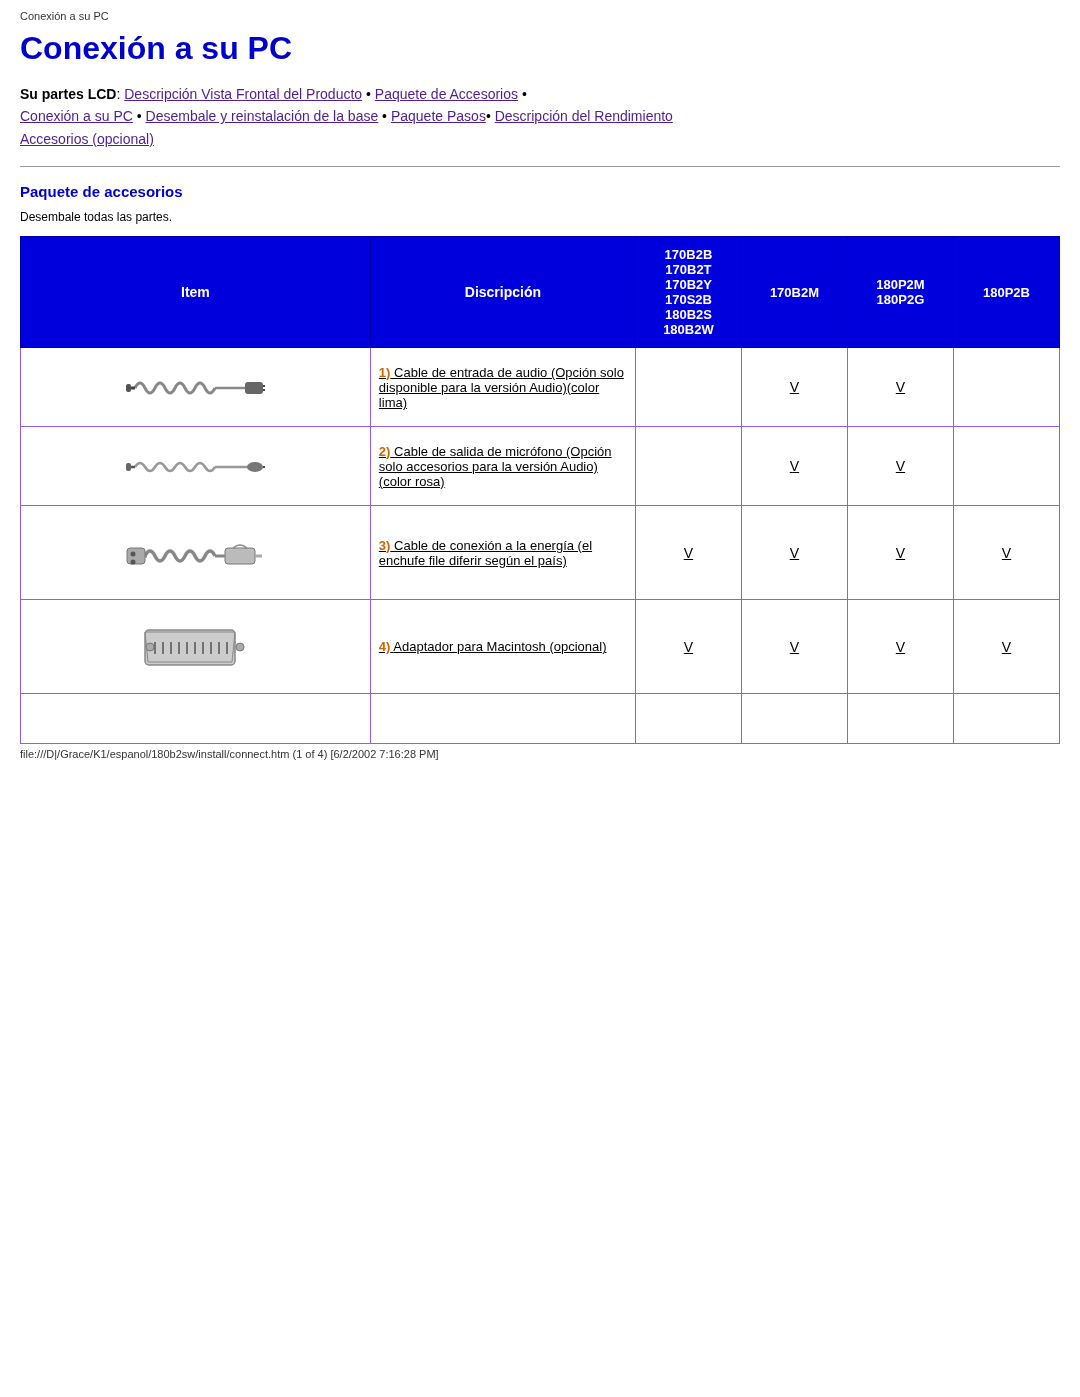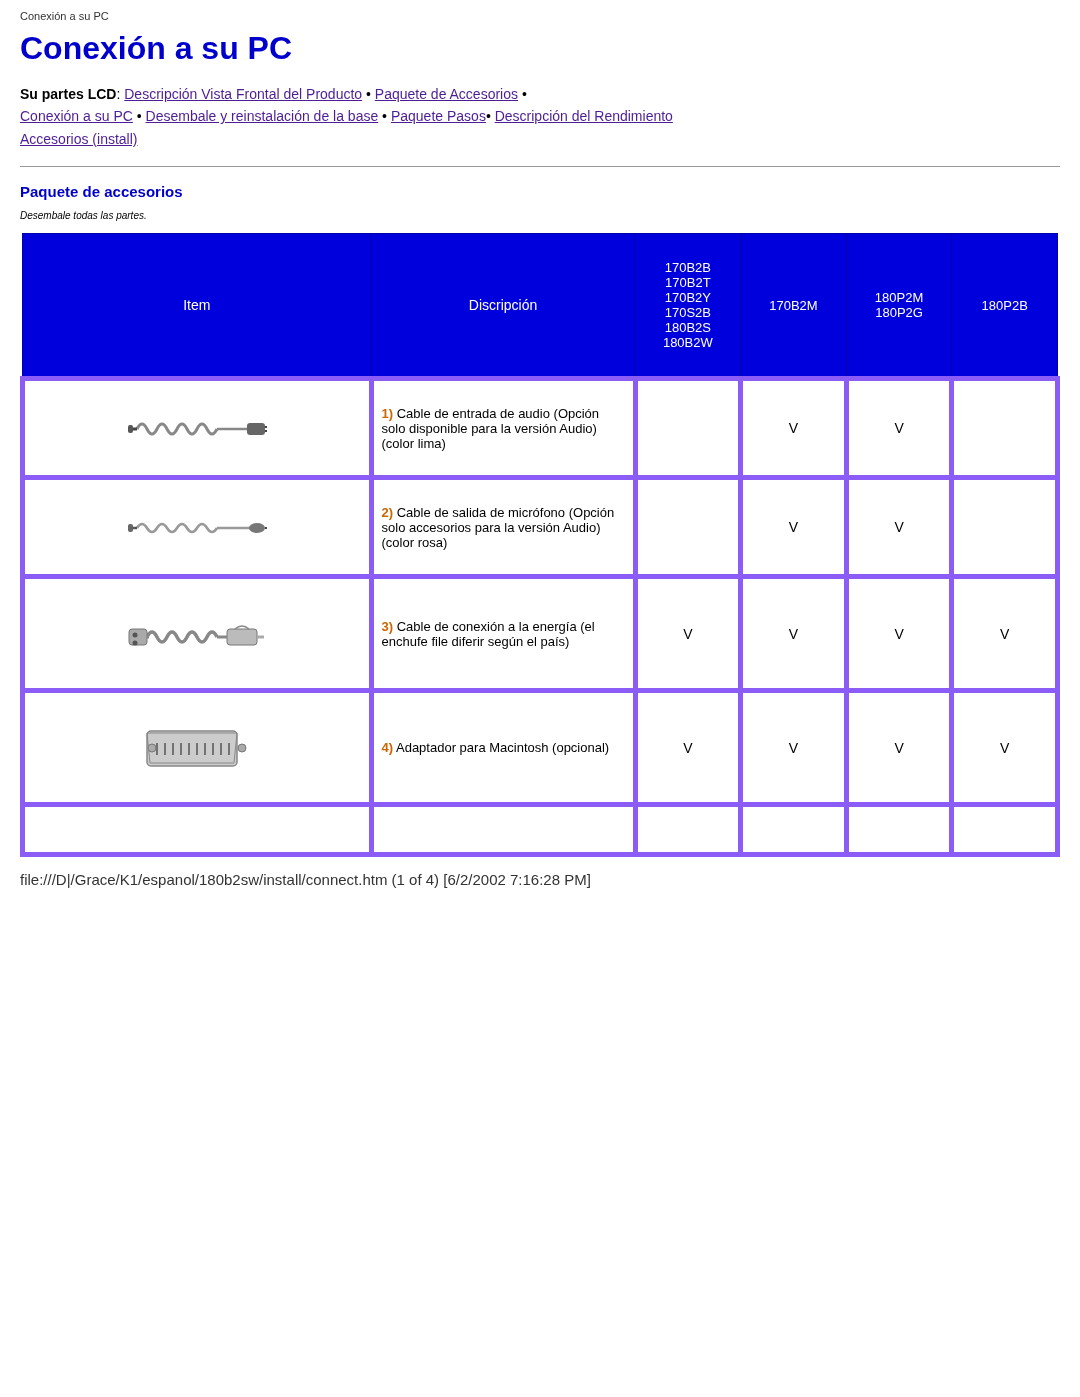--- a/index.html
+++ b/index.html
@@ -38,88 +38,88 @@
       border-top: 1px solid #999;
       margin-bottom: 16px;
     }
     .section-title {
       color: #0000cc;
       font-size: 15px;
       font-weight: bold;
       margin-bottom: 10px;
     }
     .intro-text {
-      font-size: 10px;
+      font-size: 12px;
       margin-bottom: 12px;
-      font-style: italic;
     }
     table {
       border-collapse: collapse;
       width: 100%;
       border: 1px solid #999;
     }
     th {
       background-color: #0000dd;
       color: #fff;
-      font-weight: normal;
+      font-weight: bold;
       text-align: center;
-      padding: 26px 8px;
+      padding: 10px 8px;
       border: 1px solid #0000aa;
       font-size: 14px;
     }
     th.item-col {
       width: 33%;
     }
     th.desc-col {
       width: 25%;
     }
     th.model-col {
       width: 10%;
       font-size: 13px;
     }
     td {
-      border: 5px solid #8b5cf6;
-      padding: 18px 8px;
+      border: 1px solid #8b5cf6;
+      padding: 10px 8px;
       vertical-align: middle;
       text-align: center;
+      text-decoration: underline;
     }
     td.item-cell {
       text-align: center;
     }
     td.desc-cell {
       text-align: left;
       font-size: 13px;
     }
     .num-label {
       color: #cc6600;
       font-weight: bold;
     }
     
     .footer-bar {
-      font-size: 15px;
+      font-size: 11px;
       color: #333;
-      margin-top: 14px;
+      margin-top: 4px;
     }
   </style>
 </head>
 <body>
 
 <div class="browser-tab">Conexión a su PC</div>
 
 <h1>Conexión a su PC</h1>
 
 <div class="nav-section">
   <strong>Su partes LCD</strong>:
   <a href="#">Descripción Vista Frontal del Producto</a> •
   <a href="#">Paquete de Accesorios</a> •<br>
   <a href="#">Conexión a su PC</a> •
   <a href="#">Desembale y reinstalación de la base</a> •
   <a href="#">Paquete Pasos</a>•
   <a href="#">Descripción del Rendimiento</a><br>
-  <a href="#">Accesorios (install)</a>
+  <a href="#">Accesorios (opcional)</a>
 </div>
 
 <hr>
 
 <div class="section-title">Paquete de accesorios</div>
 <div class="intro-text">Desembale todas las partes.</div>
 
 <table>
   <thead>
     <tr>

